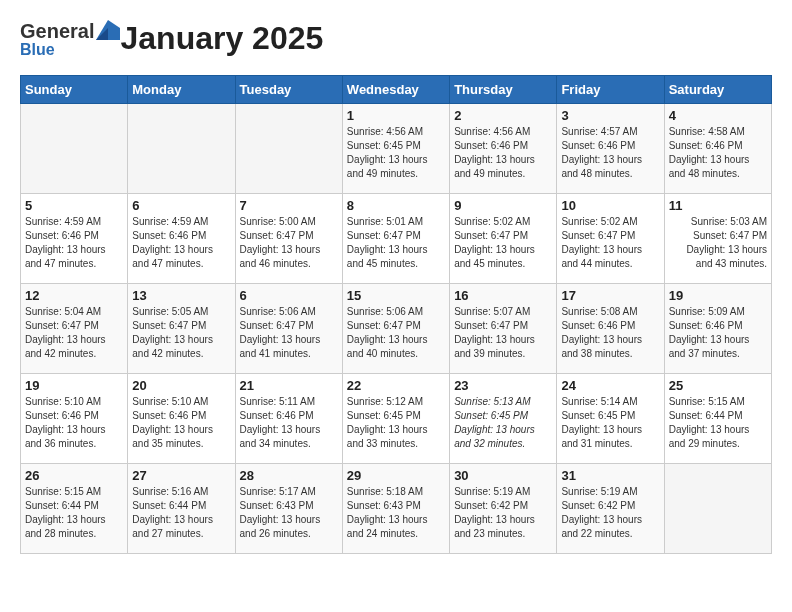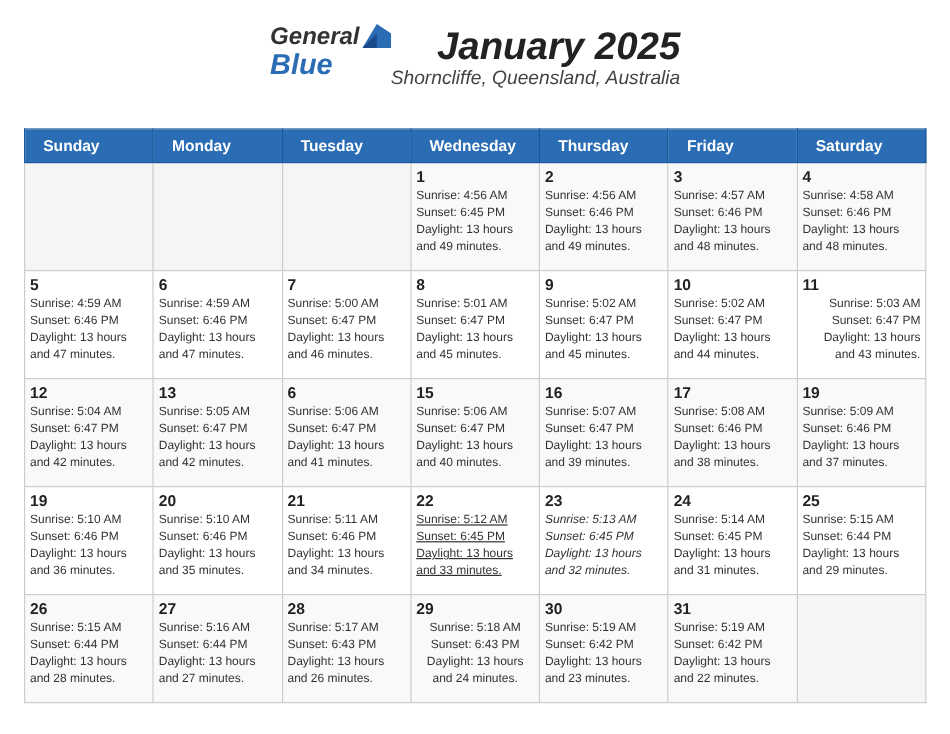--- a/index.html
+++ b/index.html
@@ -5,41 +5,40 @@
     * { box-sizing: border-box; margin: 0; padding: 0; }
     body {
       font-family: Arial, sans-serif;
       background: #fff;
       width: 792px;
       min-height: 612px;
       padding: 20px;
     }
     .header {
       display: flex;
-      justify-content: center;
+      justify-content: flex-start;
       align-items: flex-start;
-      margin-bottom: 32px;
-      font-style: italic;
+      margin-bottom: 16px;
     }
     .logo {
       display: flex;
       flex-direction: column;
       align-items: flex-start;
     }
     .logo-text {
       display: flex;
       align-items: center;
     }
     .logo-general {
       font-size: 20px;
       font-weight: bold;
       color: #333;
     }
     .logo-blue {
-      font-size: 24px;
+      font-size: 16px;
       font-weight: bold;
       color: #2a6db5;
     }
     .logo-icon {
       width: 24px;
       height: 20px;
       margin-left: 2px;
       position: relative;
       top: -2px;
     }
@@ -58,21 +57,21 @@
     table {
       width: 100%;
       border-collapse: collapse;
       table-layout: fixed;
     }
     thead tr th {
       background-color: #2a6db5;
       color: #fff;
       font-size: 13px;
       font-weight: bold;
-      padding: 6px 15px;
+      padding: 6px 4px;
       text-align: left;
       border: 1px solid #1a5a9a;
     }
     tbody tr td {
       border: 1px solid #ccc;
       vertical-align: top;
       padding: 4px;
       font-size: 10.5px;
       color: #333;
       height: 90px;
@@ -107,21 +106,20 @@
         <polygon points="0,20 24,20 24,8 12,0" fill="#2a6db5"></polygon>
         <polygon points="0,20 12,20 12,8" fill="#1a4a8a"></polygon>
       </svg>
     </div>
     <div style="margin-top:-2px;">
       <span class="logo-blue">Blue</span>
     </div>
   </div>
   <div class="title-block">
     <div class="month-title">January 2025</div>
-    <div class="location">Shorncliffe, Queensland, Australia</div>
   </div>
 </div>
 
 <table>
   <thead>
     <tr id="weekday-header">
     <th>Sunday</th>
         <th>Monday</th>
         <th>Tuesday</th>
         <th>Wednesday</th>
@@ -283,21 +281,21 @@
         </td>
         <td>
           <div class="day-number">21</div>
           <div class="day-info" style="white-space: pre-line;">Sunrise: 5:11 AM
 Sunset: 6:46 PM
 Daylight: 13 hours
 and 34 minutes.</div>
         </td>
         <td>
           <div class="day-number">22</div>
-          <div class="day-info" style="white-space: pre-line; text-decoration: underline;">Sunrise: 5:12 AM
+          <div class="day-info" style="white-space: pre-line;">Sunrise: 5:12 AM
 Sunset: 6:45 PM
 Daylight: 13 hours
 and 33 minutes.</div>
         </td>
         <td>
           <div class="day-number">23</div>
           <div class="day-info" style="white-space: pre-line; font-style: italic;">Sunrise: 5:13 AM
 Sunset: 6:45 PM
 Daylight: 13 hours
 and 32 minutes.</div>
@@ -334,21 +332,21 @@
         </td>
         <td>
           <div class="day-number">28</div>
           <div class="day-info" style="white-space: pre-line;">Sunrise: 5:17 AM
 Sunset: 6:43 PM
 Daylight: 13 hours
 and 26 minutes.</div>
         </td>
         <td>
           <div class="day-number">29</div>
-          <div class="day-info" style="white-space: pre-line; text-align: center;">Sunrise: 5:18 AM
+          <div class="day-info" style="white-space: pre-line;">Sunrise: 5:18 AM
 Sunset: 6:43 PM
 Daylight: 13 hours
 and 24 minutes.</div>
         </td>
         <td>
           <div class="day-number">30</div>
           <div class="day-info" style="white-space: pre-line;">Sunrise: 5:19 AM
 Sunset: 6:42 PM
 Daylight: 13 hours
 and 23 minutes.</div>

